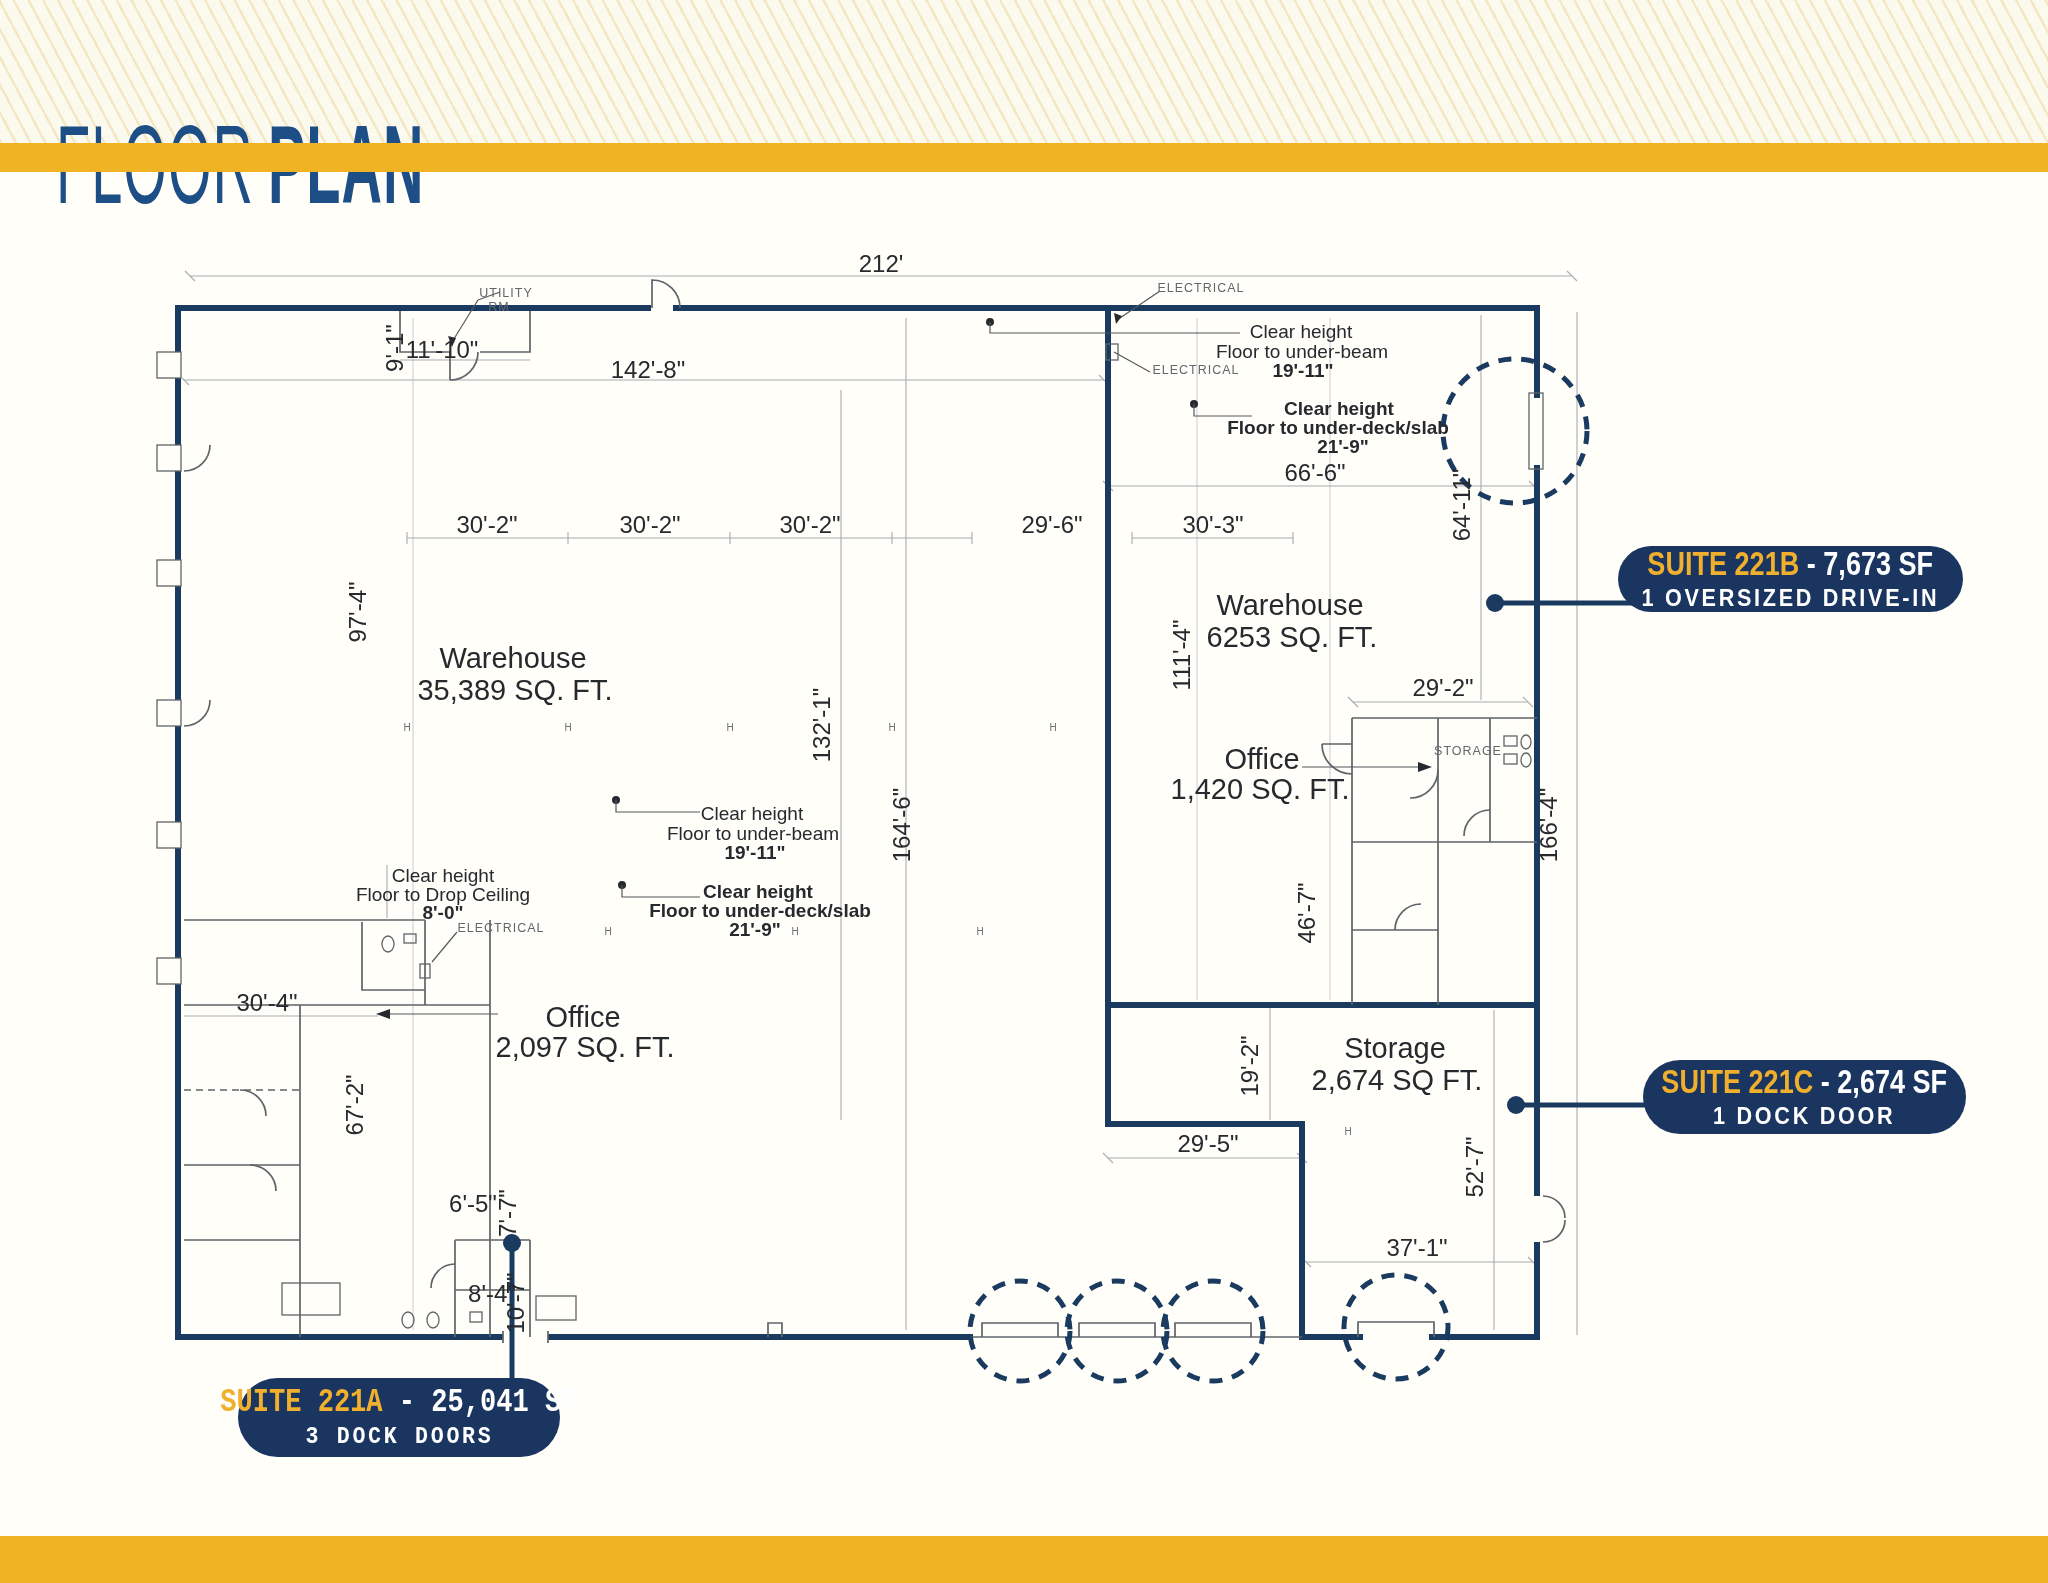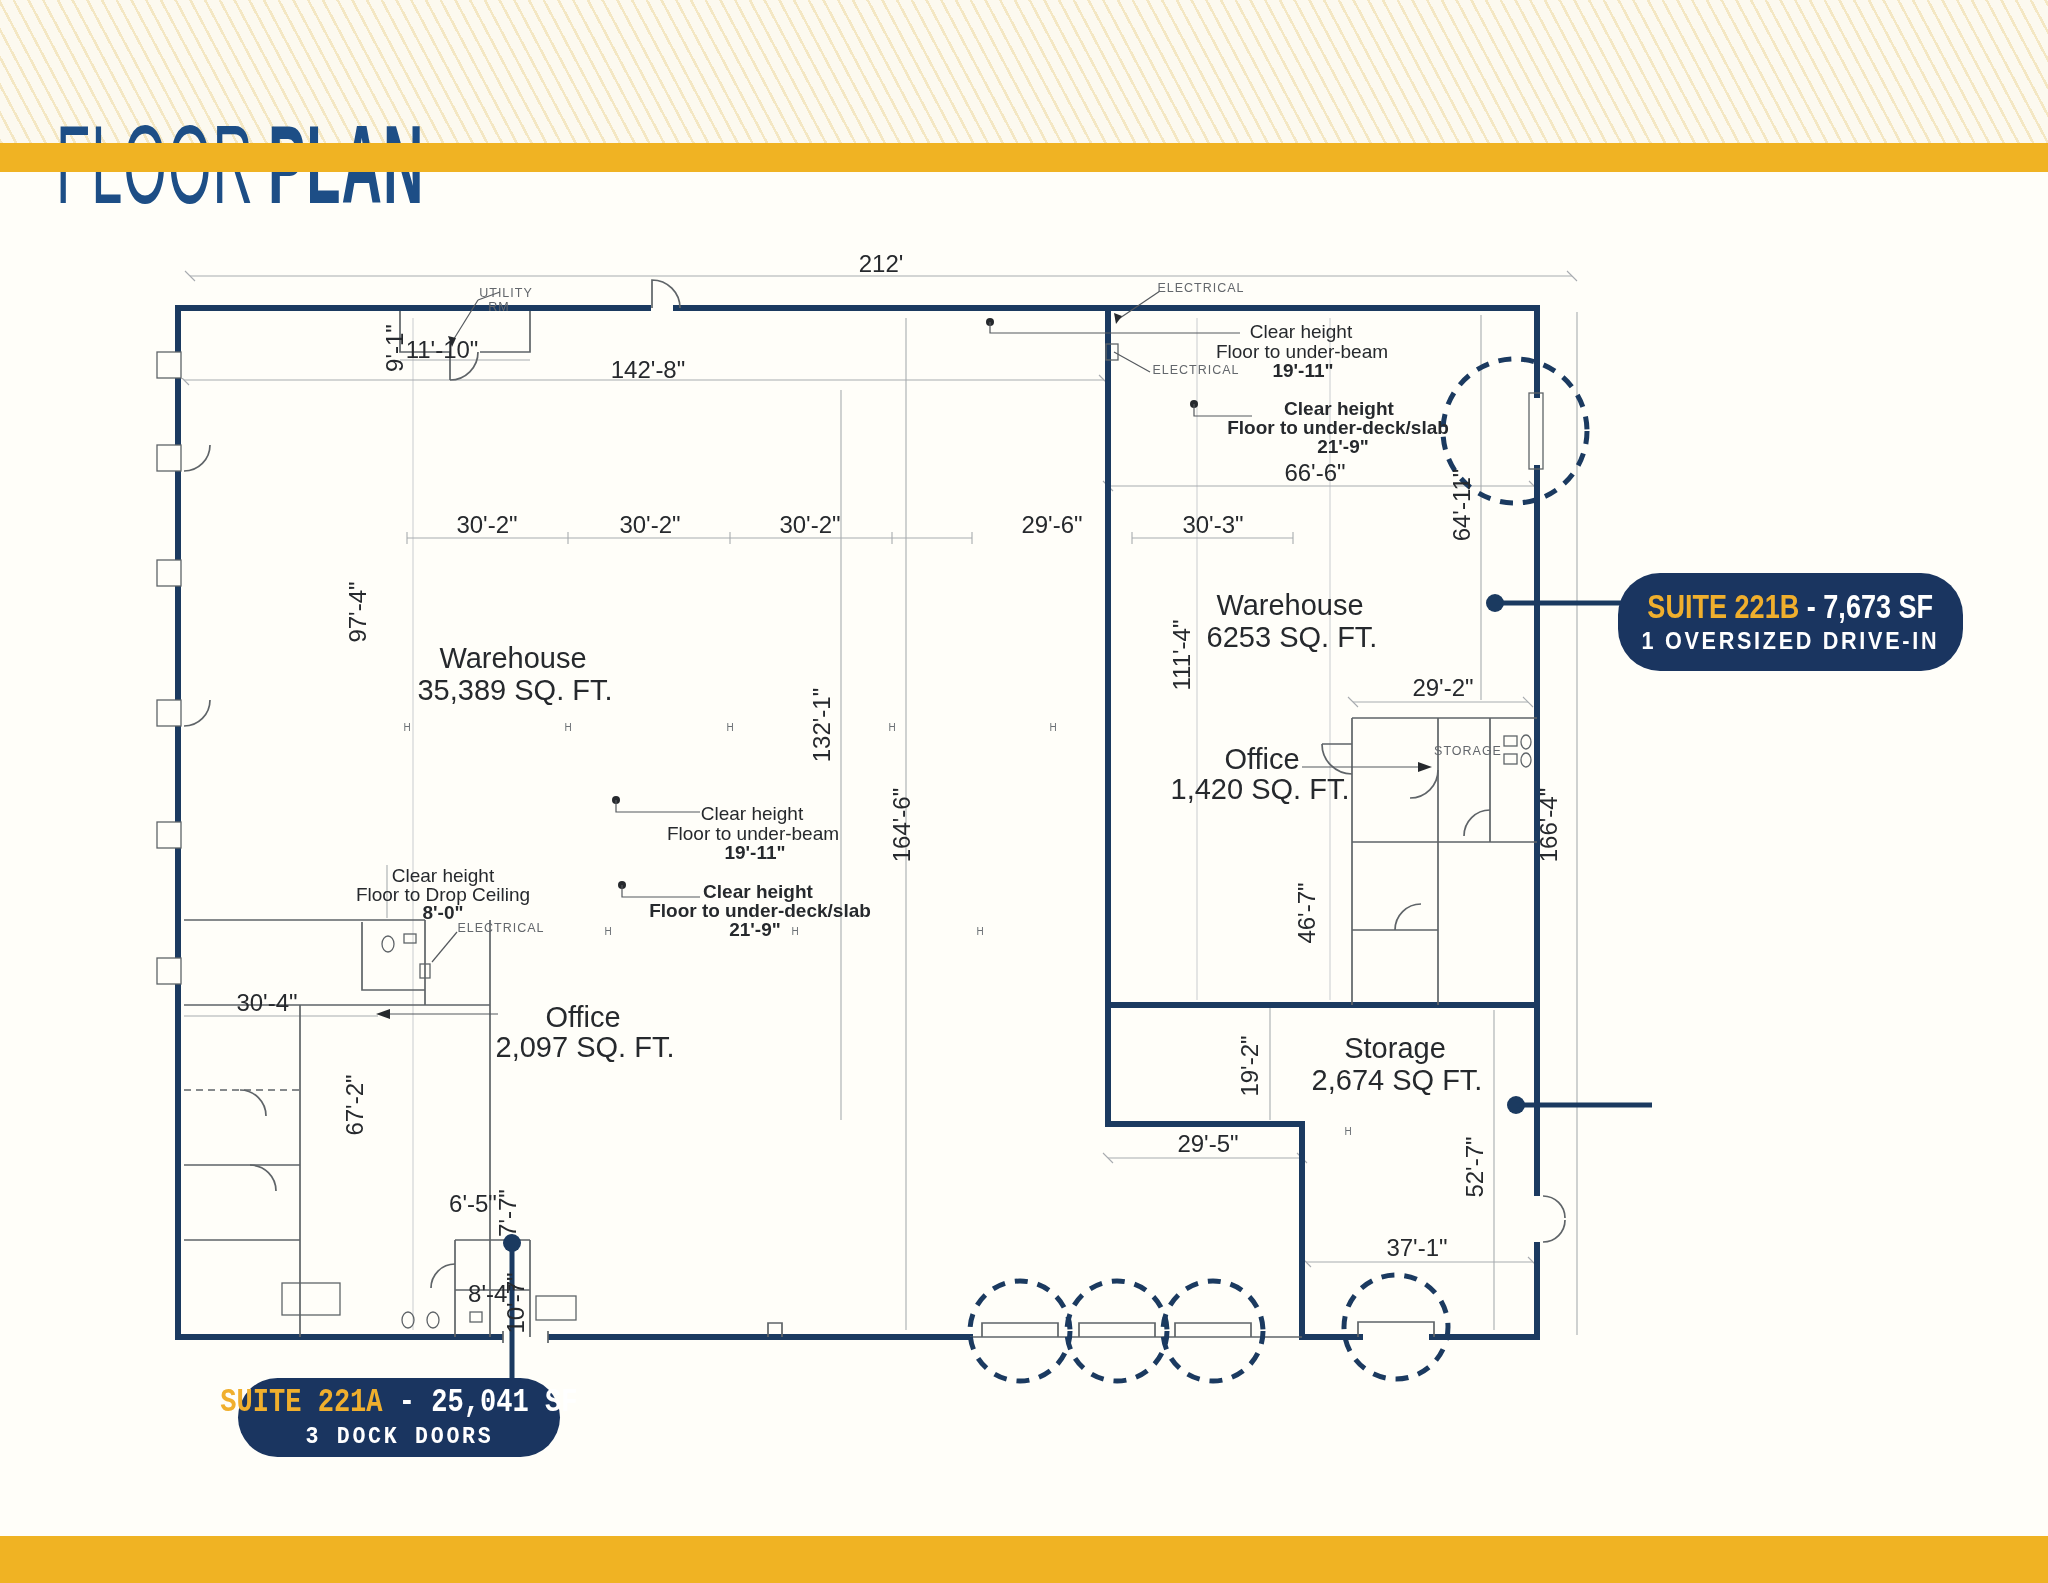--- a/index.html
+++ b/index.html
@@ -298,21 +298,25 @@
       <text class="t19 mid" x="443" y="882">Clear height</text>
       <text class="t19 mid" x="443" y="901">Floor to Drop Ceiling</text>
       <text class="t19b mid" x="443" y="919">8'-0"</text>
     </g>
   </svg>
 
   <h1 class="title"><span class="w1">FLOOR</span><span class="w2">PLAN</span></h1>
   <div class="bar top"></div>
   <div class="bar bottom"></div>
 
-  <div class="badge" style="left:1618px;top:573px;width:345px;height:98px;">
+  <div class="badge" style="left:1618px;top:546px;width:345px;height:66px;">
     <div class="l1"><span class="gold">SUITE 221B</span> <span>- 7,673 SF</span></div>
     <div class="l2">1 OVERSIZED DRIVE-IN</div>
+  </div>
+  <div class="badge" style="left:1643px;top:1060px;width:323px;height:74px;">
+    <div class="l1"><span class="gold">SUITE 221C</span> <span>- 2,674 SF</span></div>
+    <div class="l2">1 DOCK DOOR</div>
   </div>
   <div class="badge" style="left:238px;top:1378px;width:322px;height:79px;font-family:Liberation Mono, monospace;">
     <div class="l1"><span class="gold">SUITE 221A</span> <span>- 25,041 SF</span></div>
     <div class="l2">3 DOCK DOORS</div>
   </div>
 </div>
 
 </body></html>

